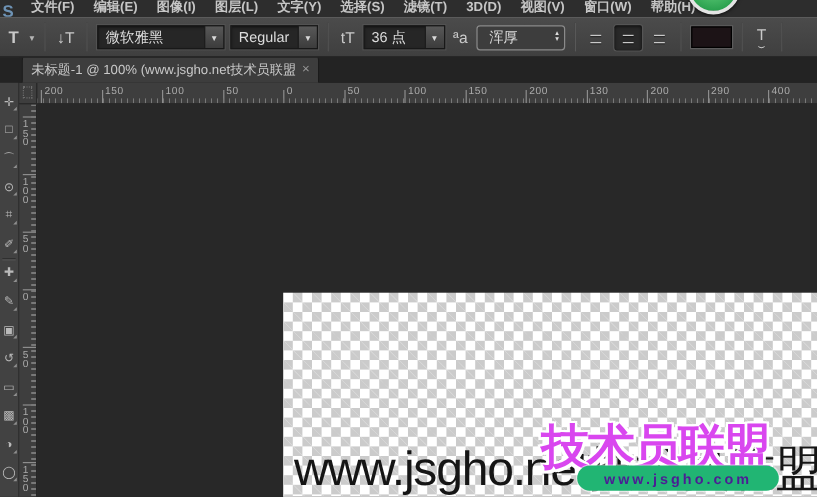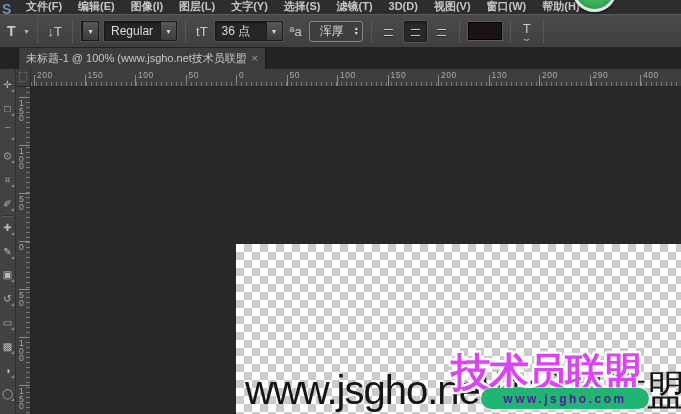--- a/index.html
+++ b/index.html
@@ -24,21 +24,21 @@
   .opt-icon { color:#cicici; color:#c9c9c9; font-size:13px; padding:0 2px; white-space:nowrap; }
   .ticon { font-size:14px; font-weight:bold; }
   .drop-caret { font-size:8px; color:#b5b5b5; margin-left:2px; }
   .combo { display:flex; align-items:center; height:20px; background:#262626;
     border:1px solid #181818; box-shadow:inset 0 1px 2px rgba(0,0,0,.5), 0 0 0 1px #525252; }
   .combo .value { padding:0 6px; color:#dcdcdc; white-space:nowrap; overflow:hidden; }
   .combo .btn { width:16px; height:100%; flex:none; background:linear-gradient(#585858,#3c3c3c);
     border-left:1px solid #1d1d1d; display:flex; align-items:center; justify-content:center;
     font-size:8px; color:#d8d8d8; }
   .w-font .value { width:88px; } .w-style .value { width:55px; } .w-size .value { width:50px; }
-  .combo.pill { border:1px solid #8a8a8a; border-radius:3px; background:#3d3d3d; box-shadow:none; height:21px; padding:0 4px; }
+  .combo.pill { border:1px solid #8a8a8a; border-radius:3px; background:#3d3d3d; box-shadow:none; height:21px; padding:0 4px;gap:20px; }
   .spinner { display:flex; flex-direction:column; line-height:5px; font-size:6px; color:#ddd; margin-left:5px; }
   .align-group { display:flex; gap:1px; }
   .align-btn { width:23px; height:21px; display:flex; align-items:center; justify-content:center; border-radius:2px; }
   .align-btn.active { background:#292929; box-shadow:inset 0 1px 3px rgba(0,0,0,.7), 0 0 0 1px #555; }
   .bars { display:flex; flex-direction:column; gap:2px; width:14px; }
   .bars span { height:1px; background:#c9c9c9; box-shadow:0 1px 0 rgba(0,0,0,.4); }
   .bars span:nth-child(even) { width:9px; }
   .bars.al-left { align-items:flex-start; } .bars.al-center { align-items:center; } .bars.al-right { align-items:flex-end; }
   .swatch { width:34px; height:18px; border:1px solid #000; box-shadow:0 0 0 1px #5c5c5c; }
   .warp-icon { position:relative; font-size:13px; color:#c9c9c9; padding:0 4px 6px 4px; }
@@ -113,20 +113,21 @@
   <div class="badge-circle"></div>
 </div>
 
 <div class="optionsbar">
   <span class="opt-icon ticon">T</span>
   <span class="drop-caret">▾</span>
   <div class="vdiv"></div>
   <span class="opt-icon">↓T</span>
   <div class="vdiv"></div>
   <div class="combo w-font">
+    <span class="value">微软雅黑</span>
     <span class="btn">▾</span>
   </div>
   <div class="combo w-style">
     <span class="value">Regular</span>
     <span class="btn">▾</span>
   </div>
   <div class="vdiv"></div>
   <span class="opt-icon">tT</span>
   <div class="combo w-size">
     <span class="value">36 点</span>

